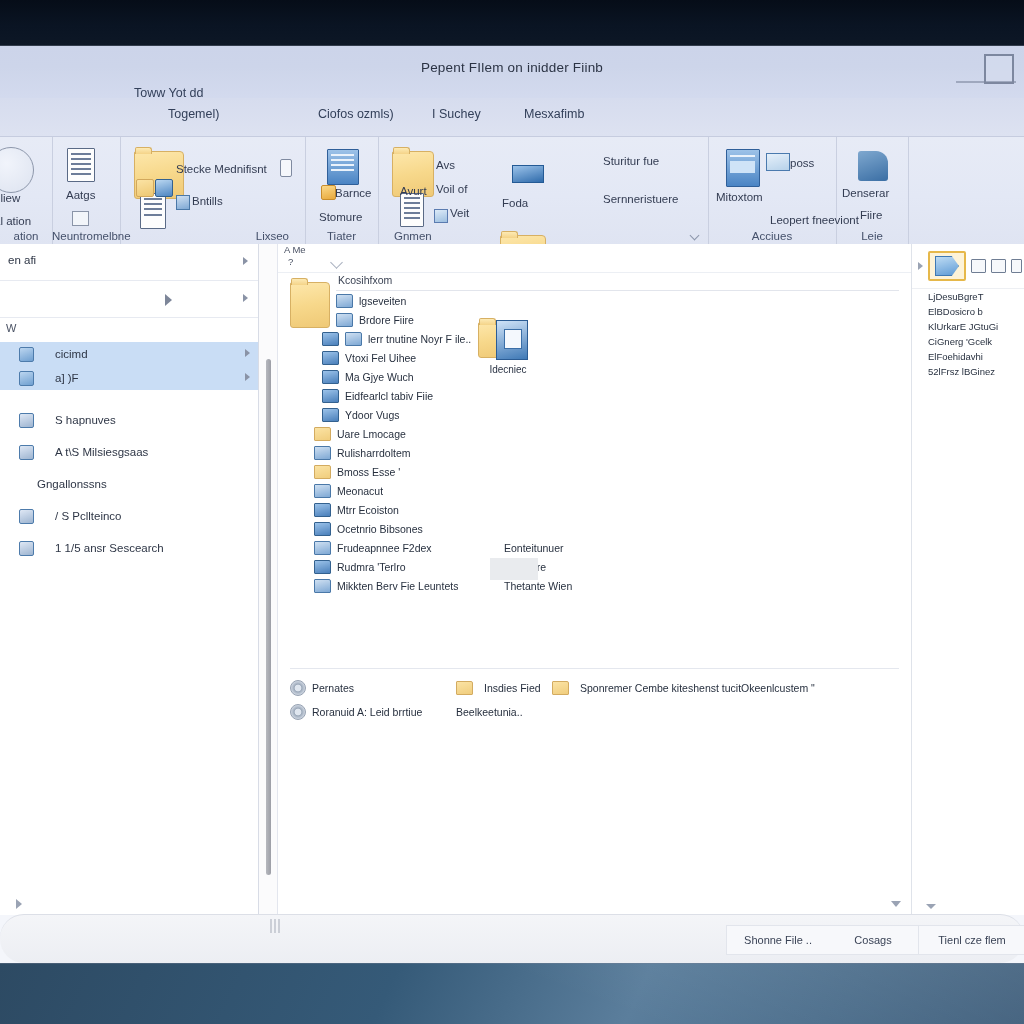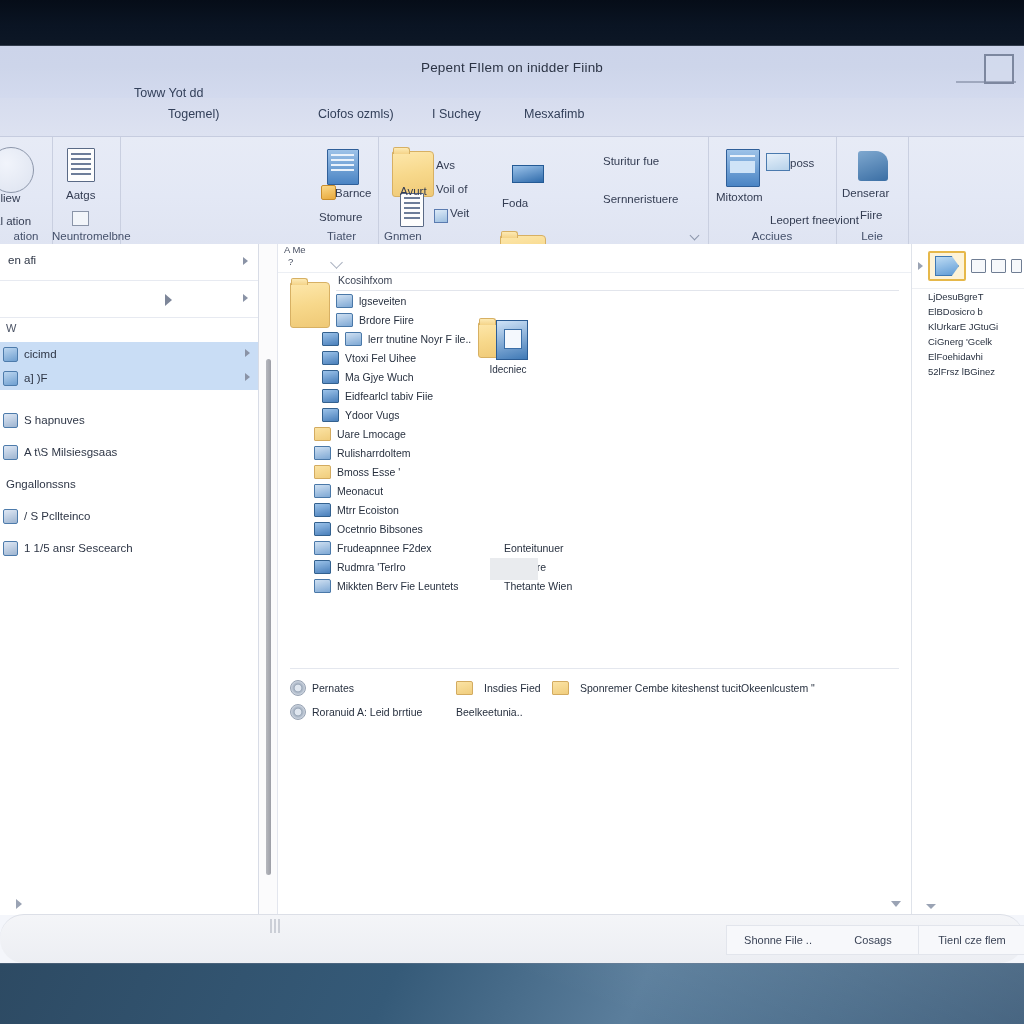--- a/index.html
+++ b/index.html
@@ -118,22 +118,22 @@
     width:258px;flex:none;position:relative;background:#ffffff;
     border-right:1px solid #d8dce6;
   }
   .nav-head{
     height:36px;border-bottom:1px solid #e7eaf1;position:relative;
   }
   .nav-head2{
     height:36px;border-bottom:1px solid #e7eaf1;position:relative;
   }
   .nav-row{
-    position:relative;height:24px;display:flex;align-items:center;gap:6px;
-    padding-left:3px;font-size:11.5px;color:#2e3646;filter:blur(.45px);
+    position:relative;height:24px;display:flex;align-items:center;gap:21px;
+    padding-left:19px;font-size:11.5px;color:#2e3646;filter:blur(.45px);
     white-space:nowrap;
   }
   .nav-row.sel{background:#c9ddf5;}
   .nav-row.sel2{background:#c9ddf5;}
   .nav-chev{
     position:absolute;right:8px;top:7px;width:0;height:0;
     border-left:5px solid #8a93a6;border-top:4px solid transparent;border-bottom:4px solid transparent;
   }
   .nav-bullet{
     width:13px;height:13px;flex:none;border-radius:2px;
@@ -294,20 +294,36 @@
             <i style="top:9px"></i>
             <i style="top:14px"></i>
             <i style="top:19px"></i>
             <i style="top:24px"></i>
         </div>
         <div class="rbtn" style="left:14px;top:52px;">Aatgs</div>
         <div class="glyph" style="left:20px;top:74px;width:15px;height:13px;border:1.2px solid #8a94a8;background:#f2f5fa;"></div>
         <div class="rgroup-label">Neuntromelbne</div>
       </div>
 
+      <div class="rgroup" style="left:120px;width:185px;">
+        <div class="glyph folder-ico" style="left:14px;top:14px;width:48px;height:46px;"></div>
+        <div class="glyph doc-ico" style="left:20px;top:8px;width:24px;height:34px;">
+          <i style="top:4px"></i>
+            <i style="top:9px"></i>
+            <i style="top:14px"></i>
+            <i style="top:20px"></i>
+        </div>
+        <div class="glyph" style="left:16px;top:42px;width:16px;height:16px;border-radius:2px;background:linear-gradient(165deg,#fbe3a4,#eec873);border:1px solid #d2a85c;"></div>
+        <div class="glyph" style="left:35px;top:42px;width:16px;height:16px;border-radius:2px;background:linear-gradient(165deg,#bad7f1,#4e86c2);border:1px solid #33618f;"></div>
+        <div class="rbtn" style="left:56px;top:26px;">Stecke Mednifisnt</div>
+        <div class="glyph" style="left:160px;top:22px;width:10px;height:16px;border:1.2px solid #7f8aa0;background:#f5f7fb;border-radius:2px;"></div>
+        <div class="glyph" style="left:56px;top:58px;width:12px;height:13px;background:linear-gradient(165deg,#cfe0f2,#7ea8d4);border:1px solid #4a78a8;"></div>
+        <div class="rbtn" style="left:72px;top:58px;">Bntills</div>
+        <div class="rgroup-label" style="left:auto;right:16px;width:auto;text-align:right;">Lixseo</div>
+      </div>
 
       <div class="rgroup" style="left:305px;width:73px;">
         <div class="glyph blue-doc" style="left:22px;top:12px;width:30px;height:34px;">
           <i style="top:4px"></i>
             <i style="top:9px"></i>
             <i style="top:14px"></i>
             <i style="top:19px"></i>
         </div>
         <div class="glyph" style="left:16px;top:48px;width:13px;height:13px;border-radius:2px;background:linear-gradient(165deg,#fbd98a,#e8a93c);border:1px solid #c98d2c;"></div>
         <div class="rbtn" style="left:30px;top:50px;">Barnce</div>
@@ -342,21 +358,21 @@
             <i style="top:24px"></i>
         </div>
         <div class="rbtn" style="left:225px;top:18px;">Sturitur fue</div>
         <div class="glyph doc-ico" style="left:190px;top:48px;width:26px;height:30px;">
           <i style="top:4px;background:#3f6fa8;height:3px"></i>
             <i style="top:11px"></i>
             <i style="top:16px"></i>
             <i style="top:21px"></i>
         </div>
         <div class="rbtn" style="left:225px;top:56px;">Sernneristuere</div>
-        <div class="rgroup-label" style="left:6px;right:auto;width:auto;text-align:right;">Gnmen</div>
+        <div class="rgroup-label" style="left:16px;right:auto;width:auto;text-align:right;">Gnmen</div>
         <div class="glyph" style="right:10px;bottom:6px;width:6px;height:6px;border-right:1px solid #8c96ab;border-bottom:1px solid #8c96ab;transform:rotate(45deg);"></div>
       </div>
 
       <div class="rgroup" style="left:708px;width:128px;">
         <div class="glyph blue-doc" style="left:18px;top:12px;width:32px;height:36px;">
           <i style="top:5px"></i>
             <i style="top:11px;height:12px;background:#cfe3f7"></i>
         </div>
         <div class="glyph" style="left:58px;top:16px;width:22px;height:16px;border:1.2px solid #4a7aae;background:linear-gradient(165deg,#e6f0fa,#b7d2ea);"></div>
         <div class="rbtn" style="left:82px;top:20px;">poss</div>

